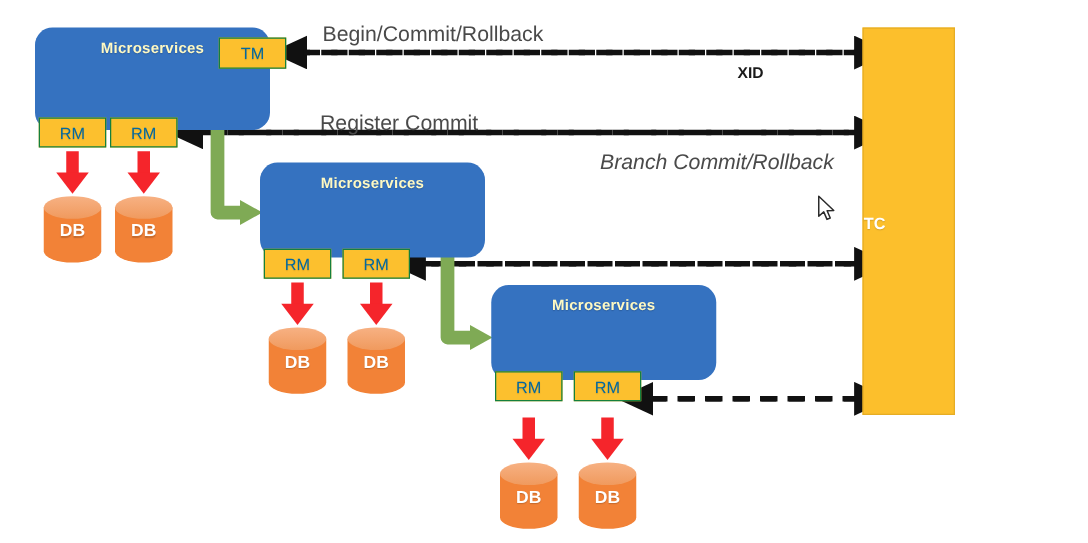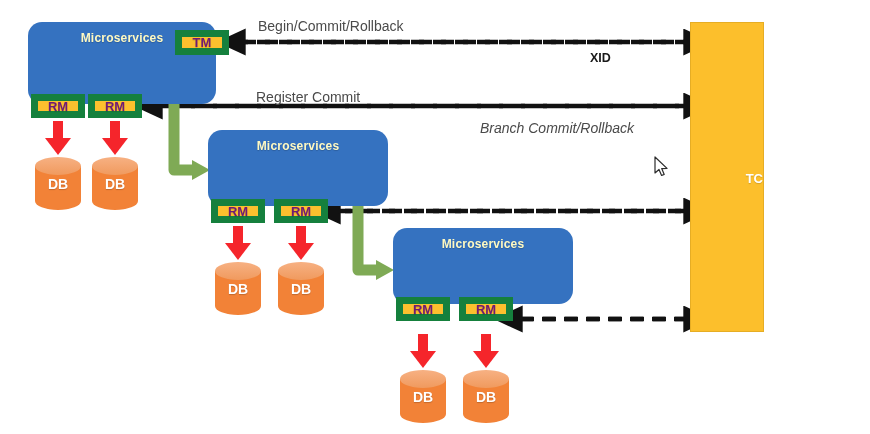--- a/index.html
+++ b/index.html
@@ -29,60 +29,60 @@
     text-align: center;
     color: #fef9c3;
     font-size: 12px;
     font-weight: bold;
     letter-spacing: 0.2px;
     text-shadow: 0 1px 1px rgba(0,0,0,0.18);
   }
   .badge {
     position: absolute;
     background: #fcc02e;
-    border: 7px solid #15803d;
+    border: 1px solid #15803d;
     box-sizing: border-box;
-    color: #701a75;
+    color: #0369a1;
     font-size: 13px;
-    font-weight: bold;
+    font-weight: normal;
     display: flex;
     align-items: center;
     justify-content: center;
     text-shadow: 0 1px 1px rgba(0,0,0,0.16);
   }
   .tc-box {
     position: absolute;
     background: #fcbf2c;
     border: 1px solid #e6ad24;
     box-sizing: border-box;
   }
   .tc-label {
     position: absolute;
     left: 0;
     right: 0;
-    text-align: right;
+    text-align: left;
     color: #ffffff;
     font-size: 13px;
     font-weight: bold;
     text-shadow: 0 1px 1px rgba(0,0,0,0.16);
   }
   .db-text {
     position: absolute;
     left: 0;
     right: 0;
     text-align: center;
     color: #ffffff;
     font-size: 14px;
     font-weight: bold;
     text-shadow: 0 1px 1px rgba(0,0,0,0.2);
   }
   .flow-label {
     position: absolute;
     color: #4a4a4a;
-    font-size: 14px;
+    font-size: 17px;
     white-space: nowrap;
   }
   .flow-label.bold {
     color: #1a1a1a;
     font-weight: bold;
     font-size: 12.5px;
     text-align: center;
   }
   .svg-layer {
     position: absolute;

